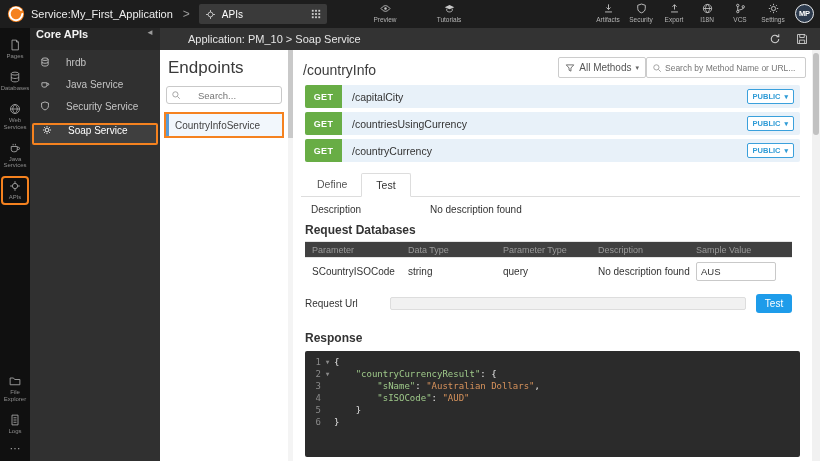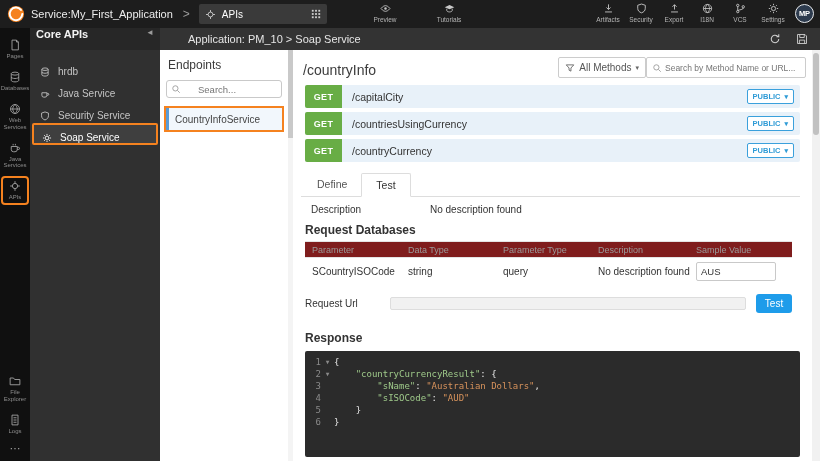--- a/index.html
+++ b/index.html
@@ -27,30 +27,30 @@
   .ib-item .lbl{font-size:6px;color:#8d8d8d;text-align:center;line-height:1.15;white-space:normal}
   .ib-item.hl{border:2px solid #f5821f;border-radius:4px;padding:2px 0}
   .ib-spacer{flex:1}
   .ib-more{color:#a3a3a3;font-size:11px;margin-bottom:6px}
 
   
   .core{position:absolute;left:30px;top:28px;width:130px;height:433px;background:#303030;z-index:3}
   .core-header{height:22px;background:#272727;display:flex;align-items:flex-start;padding:0 6px;color:#f2f2f2;font-size:11px;font-weight:bold}
   .core-collapse{margin-left:auto;color:#9b9b9b;font-size:8px;cursor:pointer}
   .core-list{padding-top:7px}
-  .core-item{height:20px;display:flex;align-items:flex-end;gap:8px;padding:0 8px;color:#c4c4c4;font-size:10px;margin:0 2px 2px 2px}
+  .core-item{height:20px;display:flex;align-items:flex-start;gap:16px;padding:0 8px;color:#c4c4c4;font-size:10px;margin:0 2px 2px 2px}
   .core-item.hl{background:#3f3f3f;border:2px solid #f5821f;border-radius:2px;color:#fff;height:22px}
 
   
   .crumb{position:absolute;left:160px;top:28px;width:660px;height:22px;background:#333;display:flex;align-items:center;color:#e6e6e6;font-size:11px;padding-left:28px;z-index:2}
   .crumb-icons{margin-left:auto;display:flex;gap:15px;margin-right:12px;color:#cfcfcf;align-items:center}
 
   
   .endpoints{position:absolute;left:160px;top:50px;width:128px;height:411px;background:#fff;padding:6px;z-index:2}
-  .ep-title{font-size:12px;color:#3a3a3a;margin:2px 0 8px 2px}
+  .ep-title{font-size:17px;color:#3a3a3a;margin:2px 0 8px 2px}
   .ep-search{height:18px;border:1px solid #c9c9c9;border-radius:3px;display:flex;align-items:center;padding:0 4px;gap:17px;color:#999}
   .ep-search input{border:0;outline:0;width:100%;font-size:9.5px;color:#555;background:transparent}
   .ep-item{margin-top:10px;height:22px;display:flex;align-items:center;font-size:10px;color:#444;background:#f2f7fc;border-left:3px solid #5b9bd5;padding-left:6px;outline:2px solid #f5821f}
   .vscroll{position:absolute;left:288px;top:50px;width:5px;height:411px;background:#f4f4f4;z-index:2}
   .vscroll .thumb{position:absolute;top:0;left:0;width:5px;height:88px;background:#c9c9c9}
 
   
   .content{position:absolute;left:293px;top:50px;width:519px;height:411px;background:#fff;overflow:hidden;z-index:1}
   .content-header{display:flex;align-items:flex-end;padding:7px 6px 5px 10px}
   .page-title{font-size:14px;color:#3c3c3c}
@@ -69,21 +69,21 @@
 
   .tabs{display:flex;margin:10px 12px 0 8px;border-bottom:1px solid #ddd;padding-left:2px}
   .tab{font-size:10.5px;color:#555;padding:5px 14px;position:relative;top:1px;cursor:pointer}
   .tab.active{background:#fff;border:1px solid #ddd;border-bottom:1px solid #fff;border-radius:2px 2px 0 0;color:#333}
 
   .desc-row{display:flex;margin:7px 0 0 18px;font-size:10px;color:#333}
   .desc-row .lbl{width:119px}
   .rp-title{margin:8px 0 4px 12px;font-size:12px;color:#333;font-weight:bold}
 
   .ptable{margin:0 20px 0 12px}
-  .pt-head{display:flex;background:#7f1d1d;border-top:1px solid #e4e4e4;border-bottom:1px solid #e4e4e4;height:17px;align-items:center;font-size:9px;color:#9a9a9a}
+  .pt-head{display:flex;background:#404040;border-top:1px solid #e4e4e4;border-bottom:1px solid #e4e4e4;height:17px;align-items:center;font-size:9px;color:#9a9a9a}
   .pt-row{display:flex;align-items:center;height:26px;font-size:10px;color:#333}
   .c1{width:103px;padding-left:7px}.c2{width:95px}.c3{width:95px}.c4{width:98px}.c5{flex:1}
   .sample-input{width:80px;height:19px;border:1px solid #c9c9c9;border-radius:2px;font-size:9.5px;padding:0 4px;color:#333;outline:none;font-family:"Liberation Sans",sans-serif}
 
   .req-url{display:flex;align-items:center;margin:10px 20px 0 12px;font-size:10px;color:#333}
   .req-url .lbl{width:85px}
   .url-input{flex:1;height:13px;background:#f1f1f1;border:1px solid #ddd;border-radius:2px;font-size:9px;padding:0 4px;color:#333;outline:none}
   .test-btn{margin-left:10px;width:36px;height:19px;background:#1e9cea;color:#fff;border:0;border-radius:3px;font-size:10px;cursor:pointer;font-family:"Liberation Sans",sans-serif}
 
   .resp-title{margin:18px 0 6px 12px;font-size:12px;color:#333;font-weight:bold}

